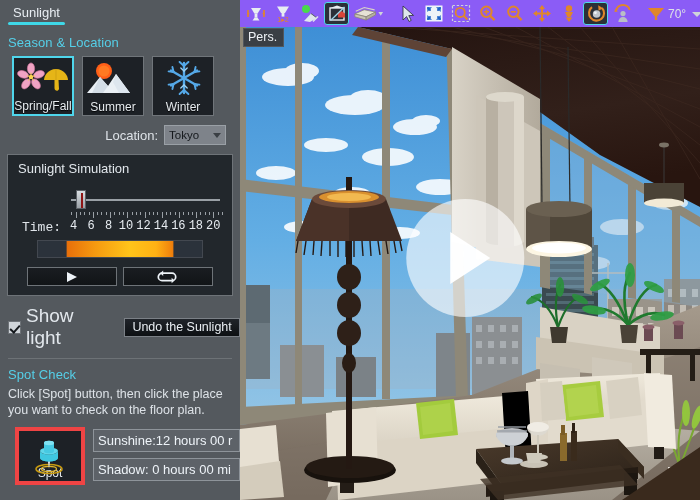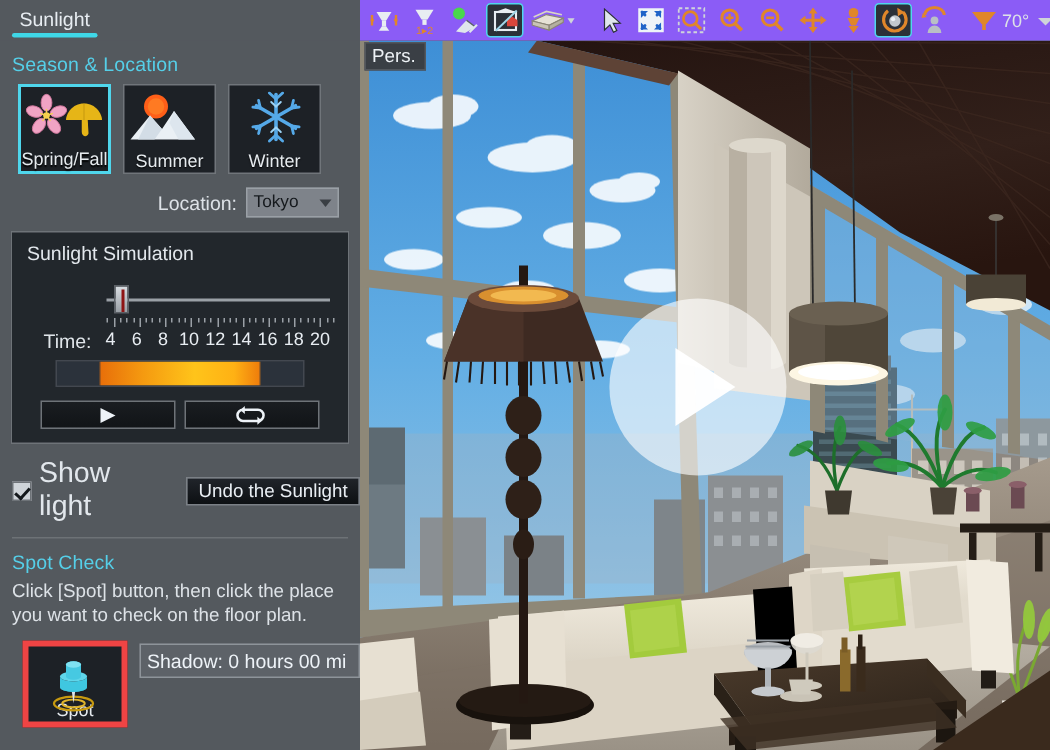--- a/index.html
+++ b/index.html
@@ -105,21 +105,21 @@
   }
   .slider-thumb::after {
     content:""; position:absolute; left:4px; top:2px; width:2px; height:15px;
     background:#8e1414;
   }
 
   .ticks { position:relative; height:7px; margin:0 3px 0 52px; }
   .ticks i {
     position:absolute; top:0; width:1px; background:#9aa0a6;
   }
-  .time-row { display:flex; align-items:flex-end; margin-top:0; }
+  .time-row { display:flex; align-items:flex-end; margin-top:0;font-family:Liberation Mono, monospace; }
   .time-label { width:50px; text-align:right; font-size:13px; color:#e0e5ea; padding-right:4px; }
   .numbers { position:relative; flex:1; height:16px; margin-right:3px; }
   .numbers span {
     position:absolute; top:0; font-size:12px; color:#e8edf2; transform:translateX(-50%);
   }
 
   .gradbar {
     height:18px; margin:5px 22px 0 22px; border:1px solid #434850;
     background:linear-gradient(to right,
       #2b323b 0%, #2b323b 17%,
@@ -420,20 +420,21 @@
           <path d="M30,36 L28.6,26 L31.4,26 Z" fill="#dfe6ec"></path>
           <ellipse cx="30" cy="25" rx="9" ry="3.4" fill="#37b6cf"></ellipse>
           <path d="M21,25 L21,18 a9,3.4 0 0 0 18,0 L39,25 a9,3.4 0 0 1 -18,0 Z" fill="#3fc7e0"></path>
           <ellipse cx="30" cy="18" rx="9" ry="3.4" fill="#5fd6ea"></ellipse>
           <path d="M25,18 L25,10 a5,2.2 0 0 1 10,0 L35,18 a5,2.2 0 0 1 -10,0 Z" fill="#46c9e2"></path>
           <ellipse cx="30" cy="10" rx="5" ry="2.2" fill="#7fe2f2"></ellipse>
         </svg>
         <span class="spot-lab">Spot</span>
       </div>
       <div class="outfields">
+        <div class="ofield">Sunshine:12 hours 00 r</div>
         <div class="ofield">Shadow: 0 hours 00 mi</div>
       </div>
     </div>
   </div>
 
   <div id="viewport">
 
     <div id="toolbar">
       <div class="tbtn">
         <svg width="20" height="19" viewBox="0 0 20 19">

